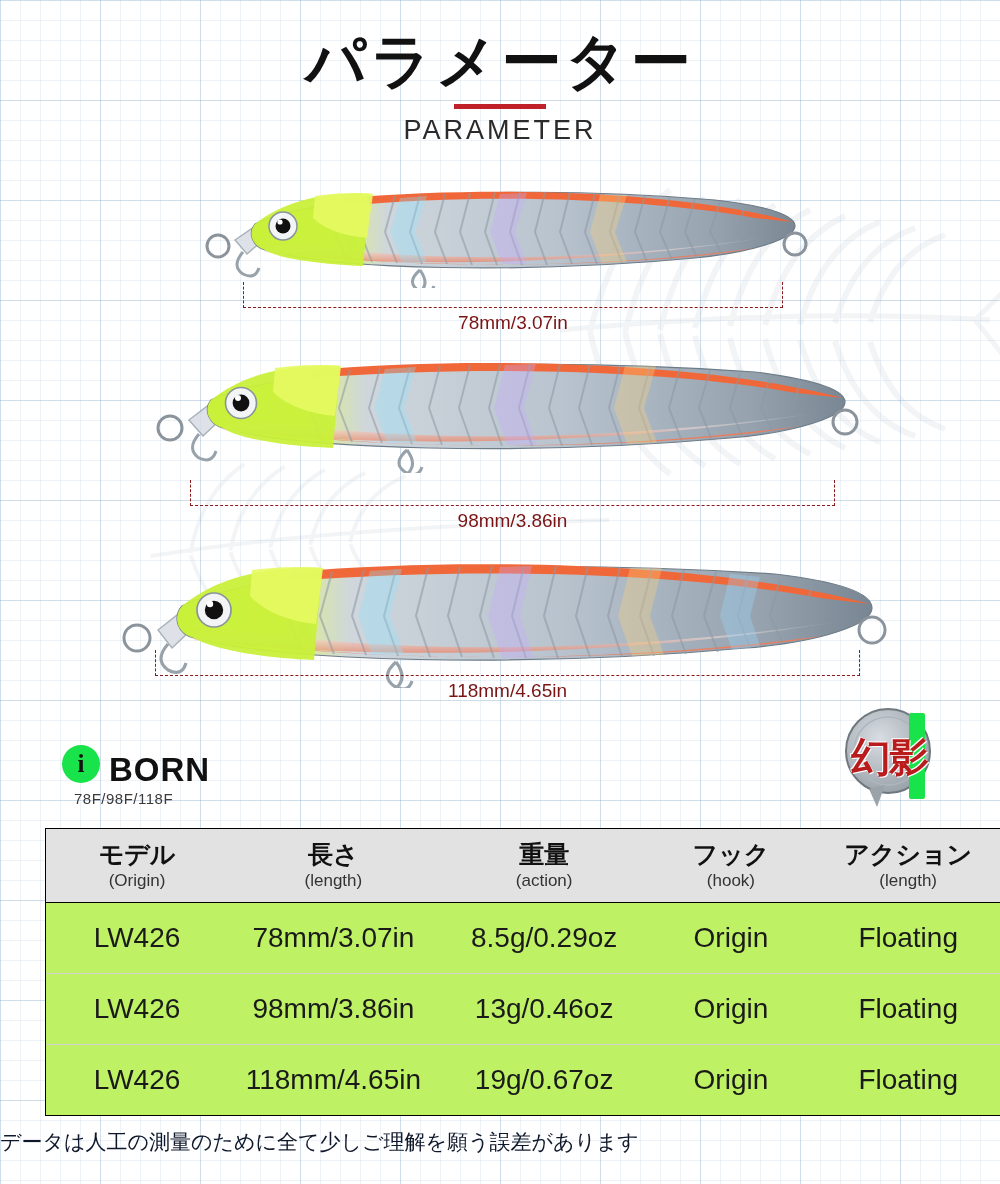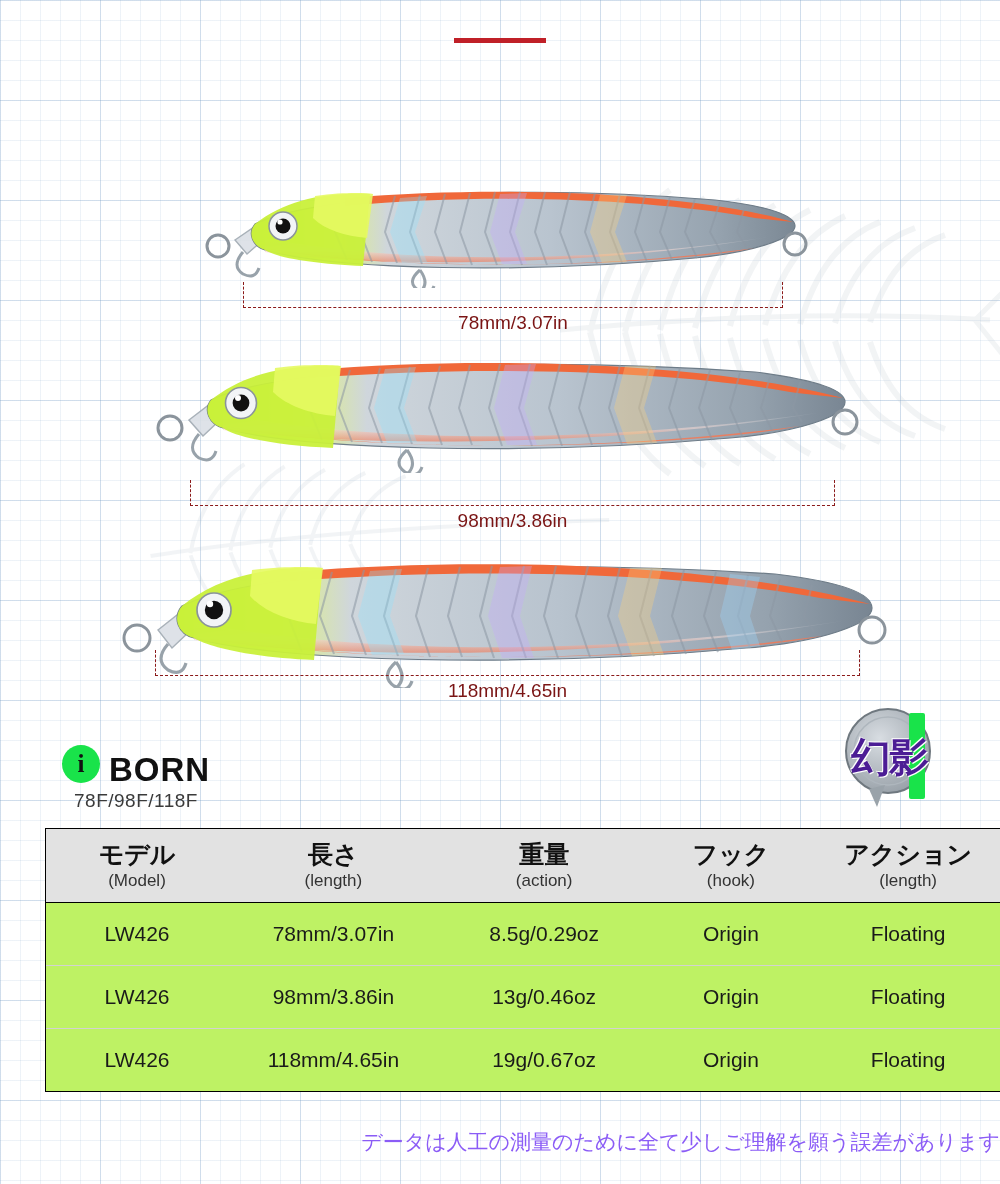--- a/index.html
+++ b/index.html
@@ -87,33 +87,33 @@
     background: #19e34a;
     display: flex; align-items: center; justify-content: center;
     color: #111; font-weight: bold; font-size: 25px;
     font-family: "Liberation Serif", serif;
   }
   .brand-name {
     font-size: 33px; font-weight: bold; letter-spacing: 1px; color: #111; margin-top: 13px;
   }
   .brand-models {
     position: absolute; left: 74px; top: 790px;
-    font-size: 19px; color: #3a3a3a; letter-spacing: 0.5px;
+    font-size: 15px; color: #3a3a3a; letter-spacing: 0.5px;
   }
 
   
   .logo-badge {
     position: absolute; right: 55px; top: 705px;
     width: 112px; height: 105px;
   }
   .logo-text {
     position: absolute; inset: 0;
     display: flex; align-items: center; justify-content: center;
     font-family: "DejaVu Sans", sans-serif;
-    font-size: 40px; font-weight: bold; color: #4c1d95;
+    font-size: 40px; font-weight: bold; color: #b91c1c;
     letter-spacing: -2px;
     text-shadow: 1px 1px 0 #fff, -1px -1px 0 #fff;
   }
 
   
   .table-area {
     position: absolute; left: 45px; top: 828px; width: 960px;
     border: 1px solid #000;
     background: #bef264;
   }
@@ -126,33 +126,33 @@
   }
   .th-jp {
     font-family: "DejaVu Sans", sans-serif;
     font-size: 25px; color: #111; display: block; line-height: 1.15;
   }
   .th-en {
     font-size: 17px; color: #333; font-weight: normal; display: block; line-height: 1.3;
   }
   tbody td {
     text-align: center;
-    font-size: 21px;
+    font-size: 28px;
     color: #1a1a1a;
     padding: 19px 2px;
     border-bottom: 1px solid #d2d2d2;
   }
   tbody tr:last-child td { border-bottom: none; }
 
   .footnote {
     position: absolute; left: 0; right: 0; top: 1128px;
-    text-align: right;
+    text-align: left;
     font-family: "DejaVu Sans", sans-serif;
     font-size: 21px;
-    color: #8b5cf6;
+    color: #0f172a;
   }
 </style>
 </head>
 <body>
 
 <div class="page"></div>
 
 <svg class="watermark" viewBox="0 0 520 620" xmlns="http://www.w3.org/2000/svg">
   <g stroke="#b9c4cc" stroke-width="5" fill="none" opacity="0.85">
     <path d="M40 310 C150 300 300 290 470 300"></path>
@@ -192,21 +192,23 @@
       <path d="M50 112 C60 152 80 180 110 197"></path>
       <path d="M90 112 C100 150 120 176 150 192"></path>
       <path d="M130 112 C140 148 160 172 190 186"></path>
       <path d="M170 112 C180 146 200 168 230 180"></path>
       <path d="M210 112 C220 144 240 164 270 174"></path>
     </g>
   </g>
 </svg>
 
 <div class="header">
+  <div class="title-jp">パラメーター</div>
   <div class="title-rule"></div>
+  <div class="title-en">PARAMETER</div>
 </div>
 
 <div class="lure-row" style="left:195px; top:178px; width:620px; height:110px;">
   <svg width="620" height="110" viewBox="0 0 620 110" xmlns="http://www.w3.org/2000/svg">
     <defs>
       <linearGradient id="g1body" x1="0" y1="0" x2="1" y2="0">
         <stop offset="0" stop-color="#c4f032"></stop>
         <stop offset="0.13" stop-color="#e3f86a"></stop>
         <stop offset="0.25" stop-color="#cfd6dc"></stop>
         <stop offset="0.55" stop-color="#b9c4cf"></stop>
@@ -428,21 +430,21 @@
   </svg>
   <div class="logo-text">幻影</div>
 </div>
 
 <div class="table-area">
   <table>
     <thead>
       <tr>
         <th style="width:19%">
           <span class="th-jp">モデル</span>
-          <span class="th-en">(Model)</span>
+          <span class="th-en">(Origin)</span>
         </th>
         <th style="width:22%">
           <span class="th-jp">長さ</span>
           <span class="th-en">(length)</span>
         </th>
         <th style="width:22%">
           <span class="th-jp">重量</span>
           <span class="th-en">(action)</span>
         </th>
         <th style="width:17%">

